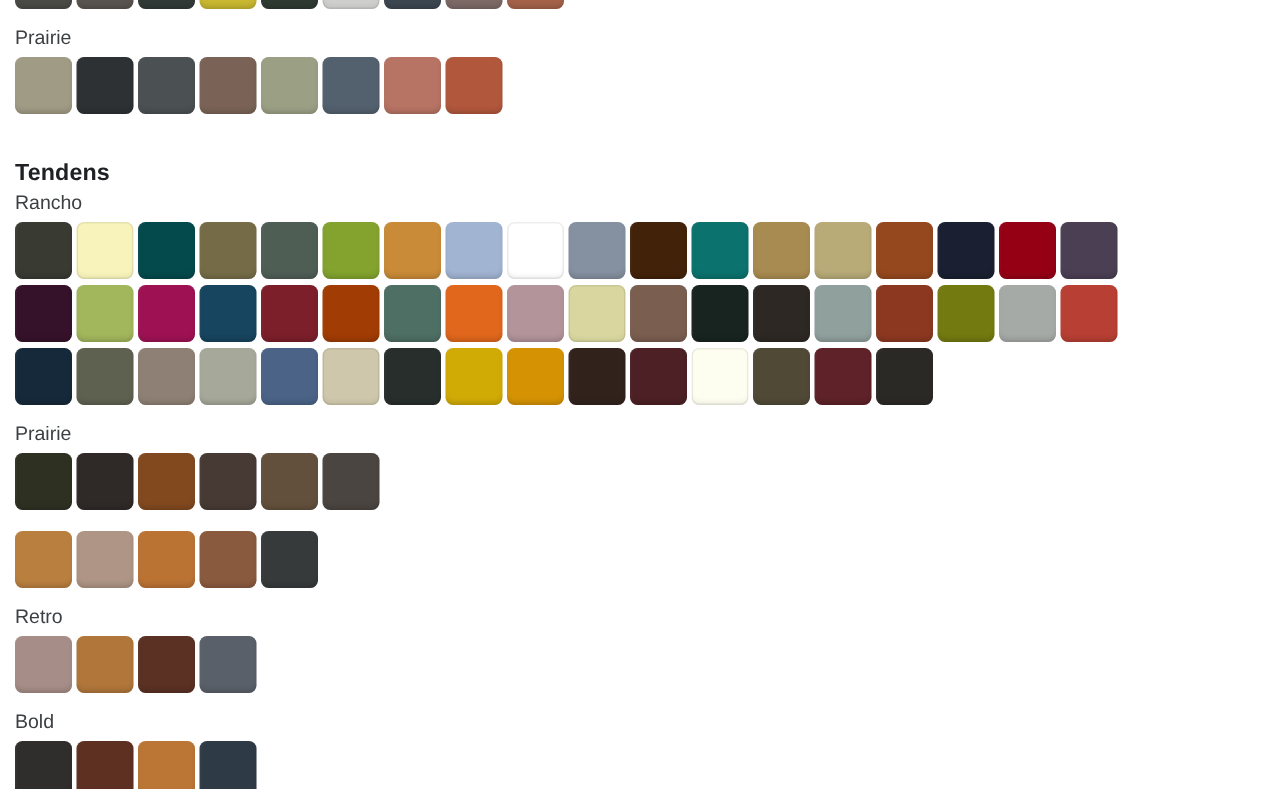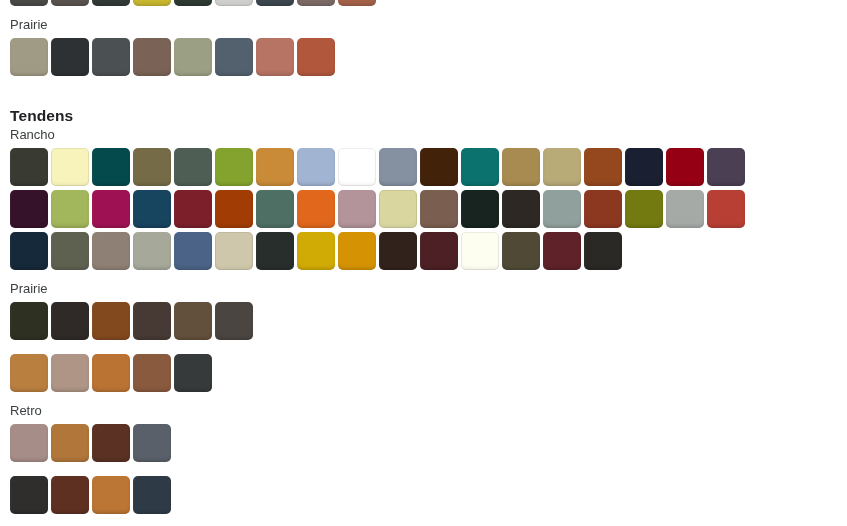--- a/index.html
+++ b/index.html
@@ -196,20 +196,21 @@
     <div class="sec-gap-md"></div>
     <div class="group-label">Retro</div>
     <div class="row-gap"></div>
     <div class="swatch-row">
       <div class="swatch" title="#a68d87" style="background: rgb(166, 141, 135);"></div>
       <div class="swatch" title="#b0763a" style="background: rgb(176, 118, 58);"></div>
       <div class="swatch" title="#5a3123" style="background: rgb(90, 49, 35);"></div>
       <div class="swatch" title="#5a6069" style="background: rgb(90, 96, 105);"></div>
     </div>
     <div class="sec-gap-md"></div>
+    <div class="group-label">Bold</div>
     <div class="row-gap"></div>
     <div class="swatch-row">
       <div class="swatch" title="#2f2e2c" style="background: rgb(47, 46, 44);"></div>
       <div class="swatch" title="#5e3022" style="background: rgb(94, 48, 34);"></div>
       <div class="swatch" title="#bb7534" style="background: rgb(187, 117, 52);"></div>
       <div class="swatch" title="#2e3b47" style="background: rgb(46, 59, 71);"></div>
     </div>
   </div>
 
 </body></html>

